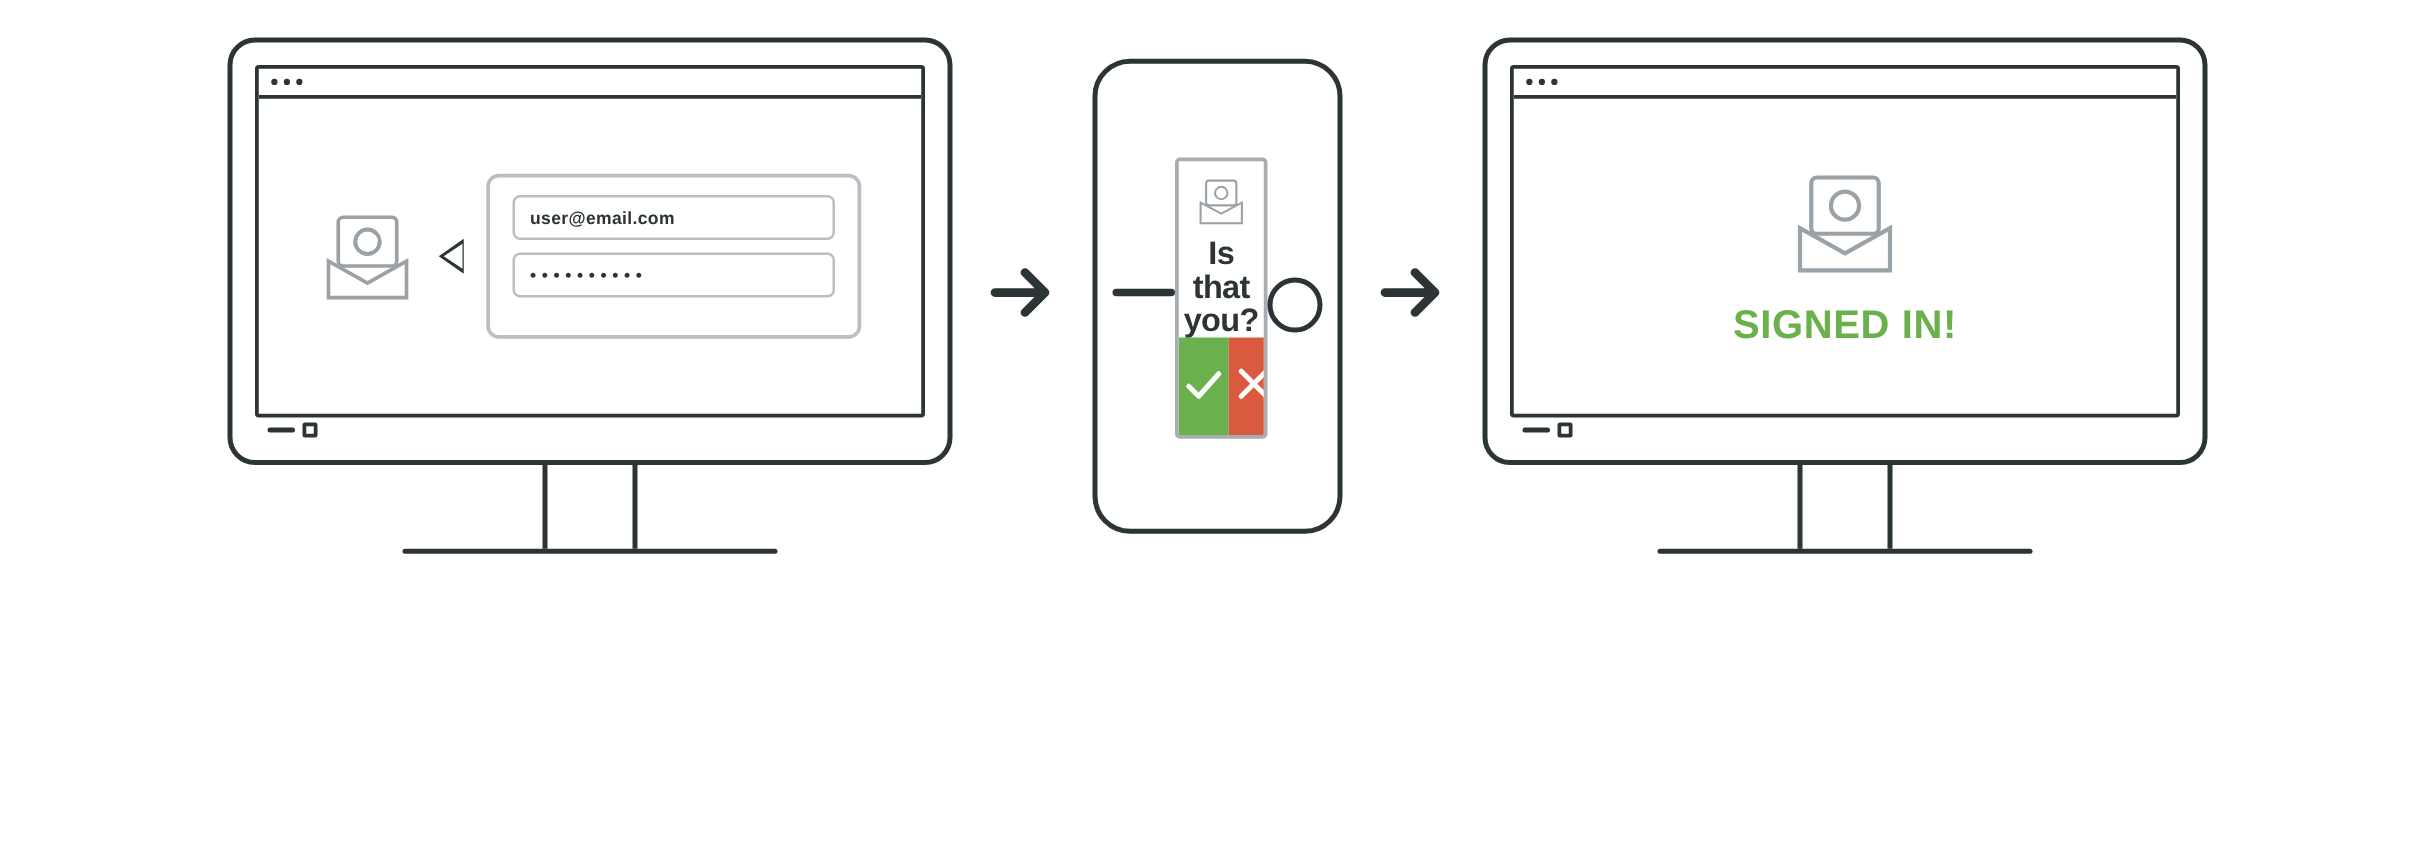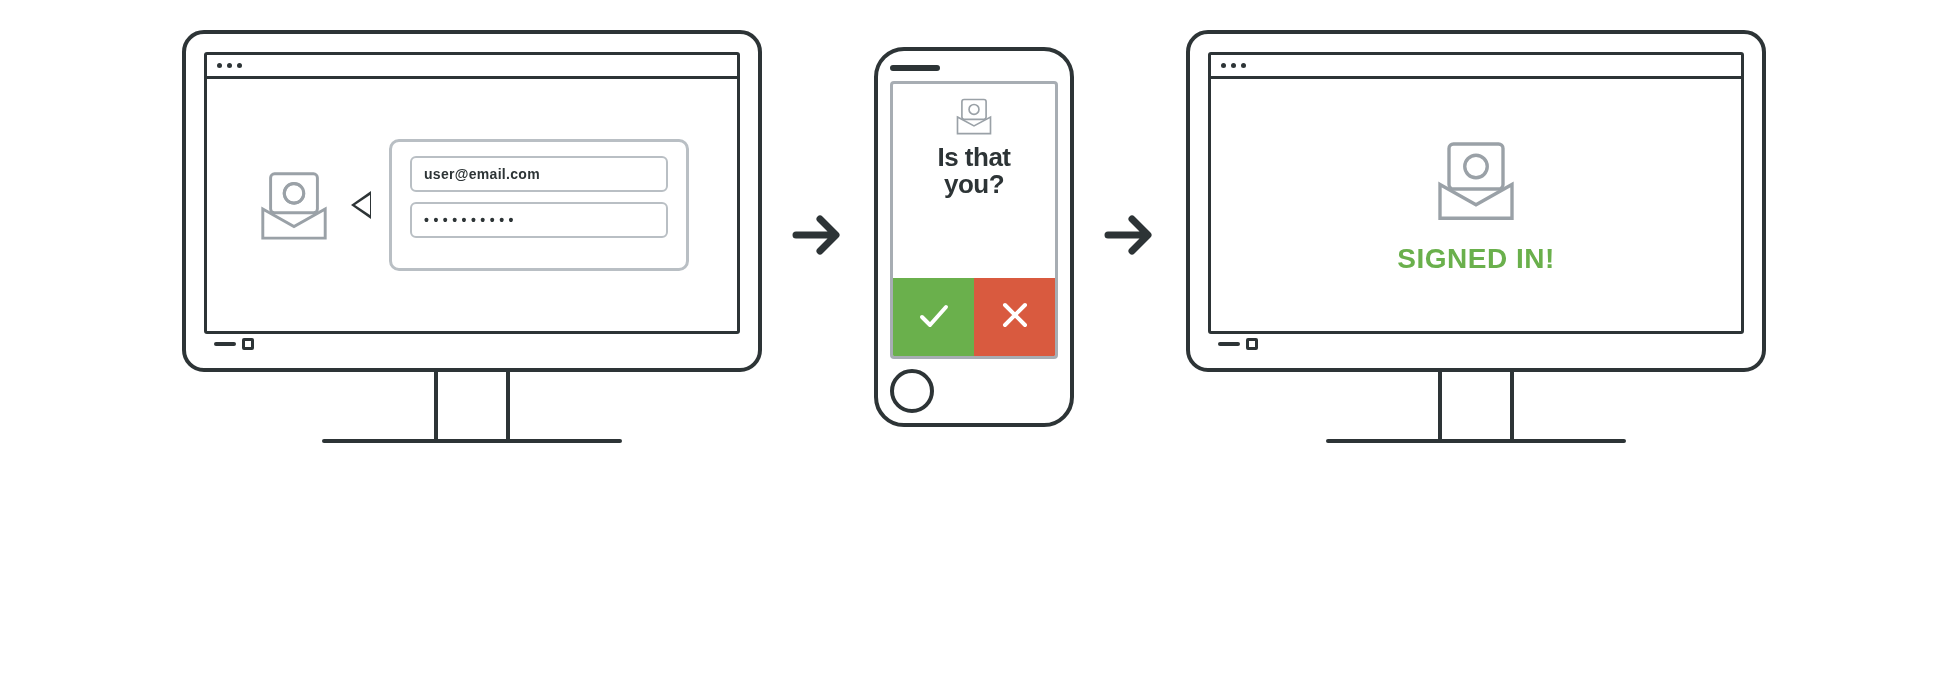--- a/index.html
+++ b/index.html
@@ -82,37 +82,37 @@
     align-items:center; justify-content:center; font-size:15px; position:relative;
   }
   .cursor{
     position:absolute; right:42px; top:22px; width:30px;height:34px;
   }
   
   .step-arrow svg{width:60px;height:60px;}
   
   .phone{
     width:200px;height:380px; border:4px solid #2d3436; border-radius:30px;
-    display:flex; flex-direction:column; align-items:flex-start;
+    display:flex; flex-direction:row; align-items:center;
     padding:14px 12px 10px 12px; background:#fff;
   }
   .phone-speaker{width:50px;height:6px;border:3px solid #2d3436;border-radius:4px;margin-bottom:10px;}
   .phone-screen{flex:1; width:100%; border:3px solid #a7adb3; border-radius:4px; display:flex; flex-direction:column; align-items:center; overflow:hidden;}
   .phone-icon-wrap{margin-top:10px;width:44px;height:44px;}
   .phone-icon-wrap svg{width:100%;height:100%;}
   .phone-prompt{font-size:26px;font-weight:800;color:#2d3436;text-align:center;line-height:1.05;margin-top:6px;letter-spacing:-0.5px;}
   .phone-buttons{margin-top:auto;width:100%;height:78px;display:flex;}
   .pbtn{flex:1;display:flex;align-items:center;justify-content:center;}
   .pbtn.yes{background:#6ab04c;}
   .pbtn.no{background:#d95a3f;}
   .pbtn svg{width:40px;height:40px;}
   .phone-home{width:44px;height:44px;border:4px solid #2d3436;border-radius:50%;margin-top:10px;}
   
   .success-wrap{display:flex;flex-direction:column;align-items:center;gap:18px;}
-  .success-text{color:#6ab04c;font-weight:800;font-size:28px;letter-spacing:0.5px;}
+  .success-text{color:#6ab04c;font-weight:800;font-size:32px;letter-spacing:0.5px;}
 </style>
 </head>
 <body>
 
 <div class="diagram">
 
   <div class="monitor">
     <div class="monitor-frame">
       <div class="browser-window">
         <div class="browser-bar">

